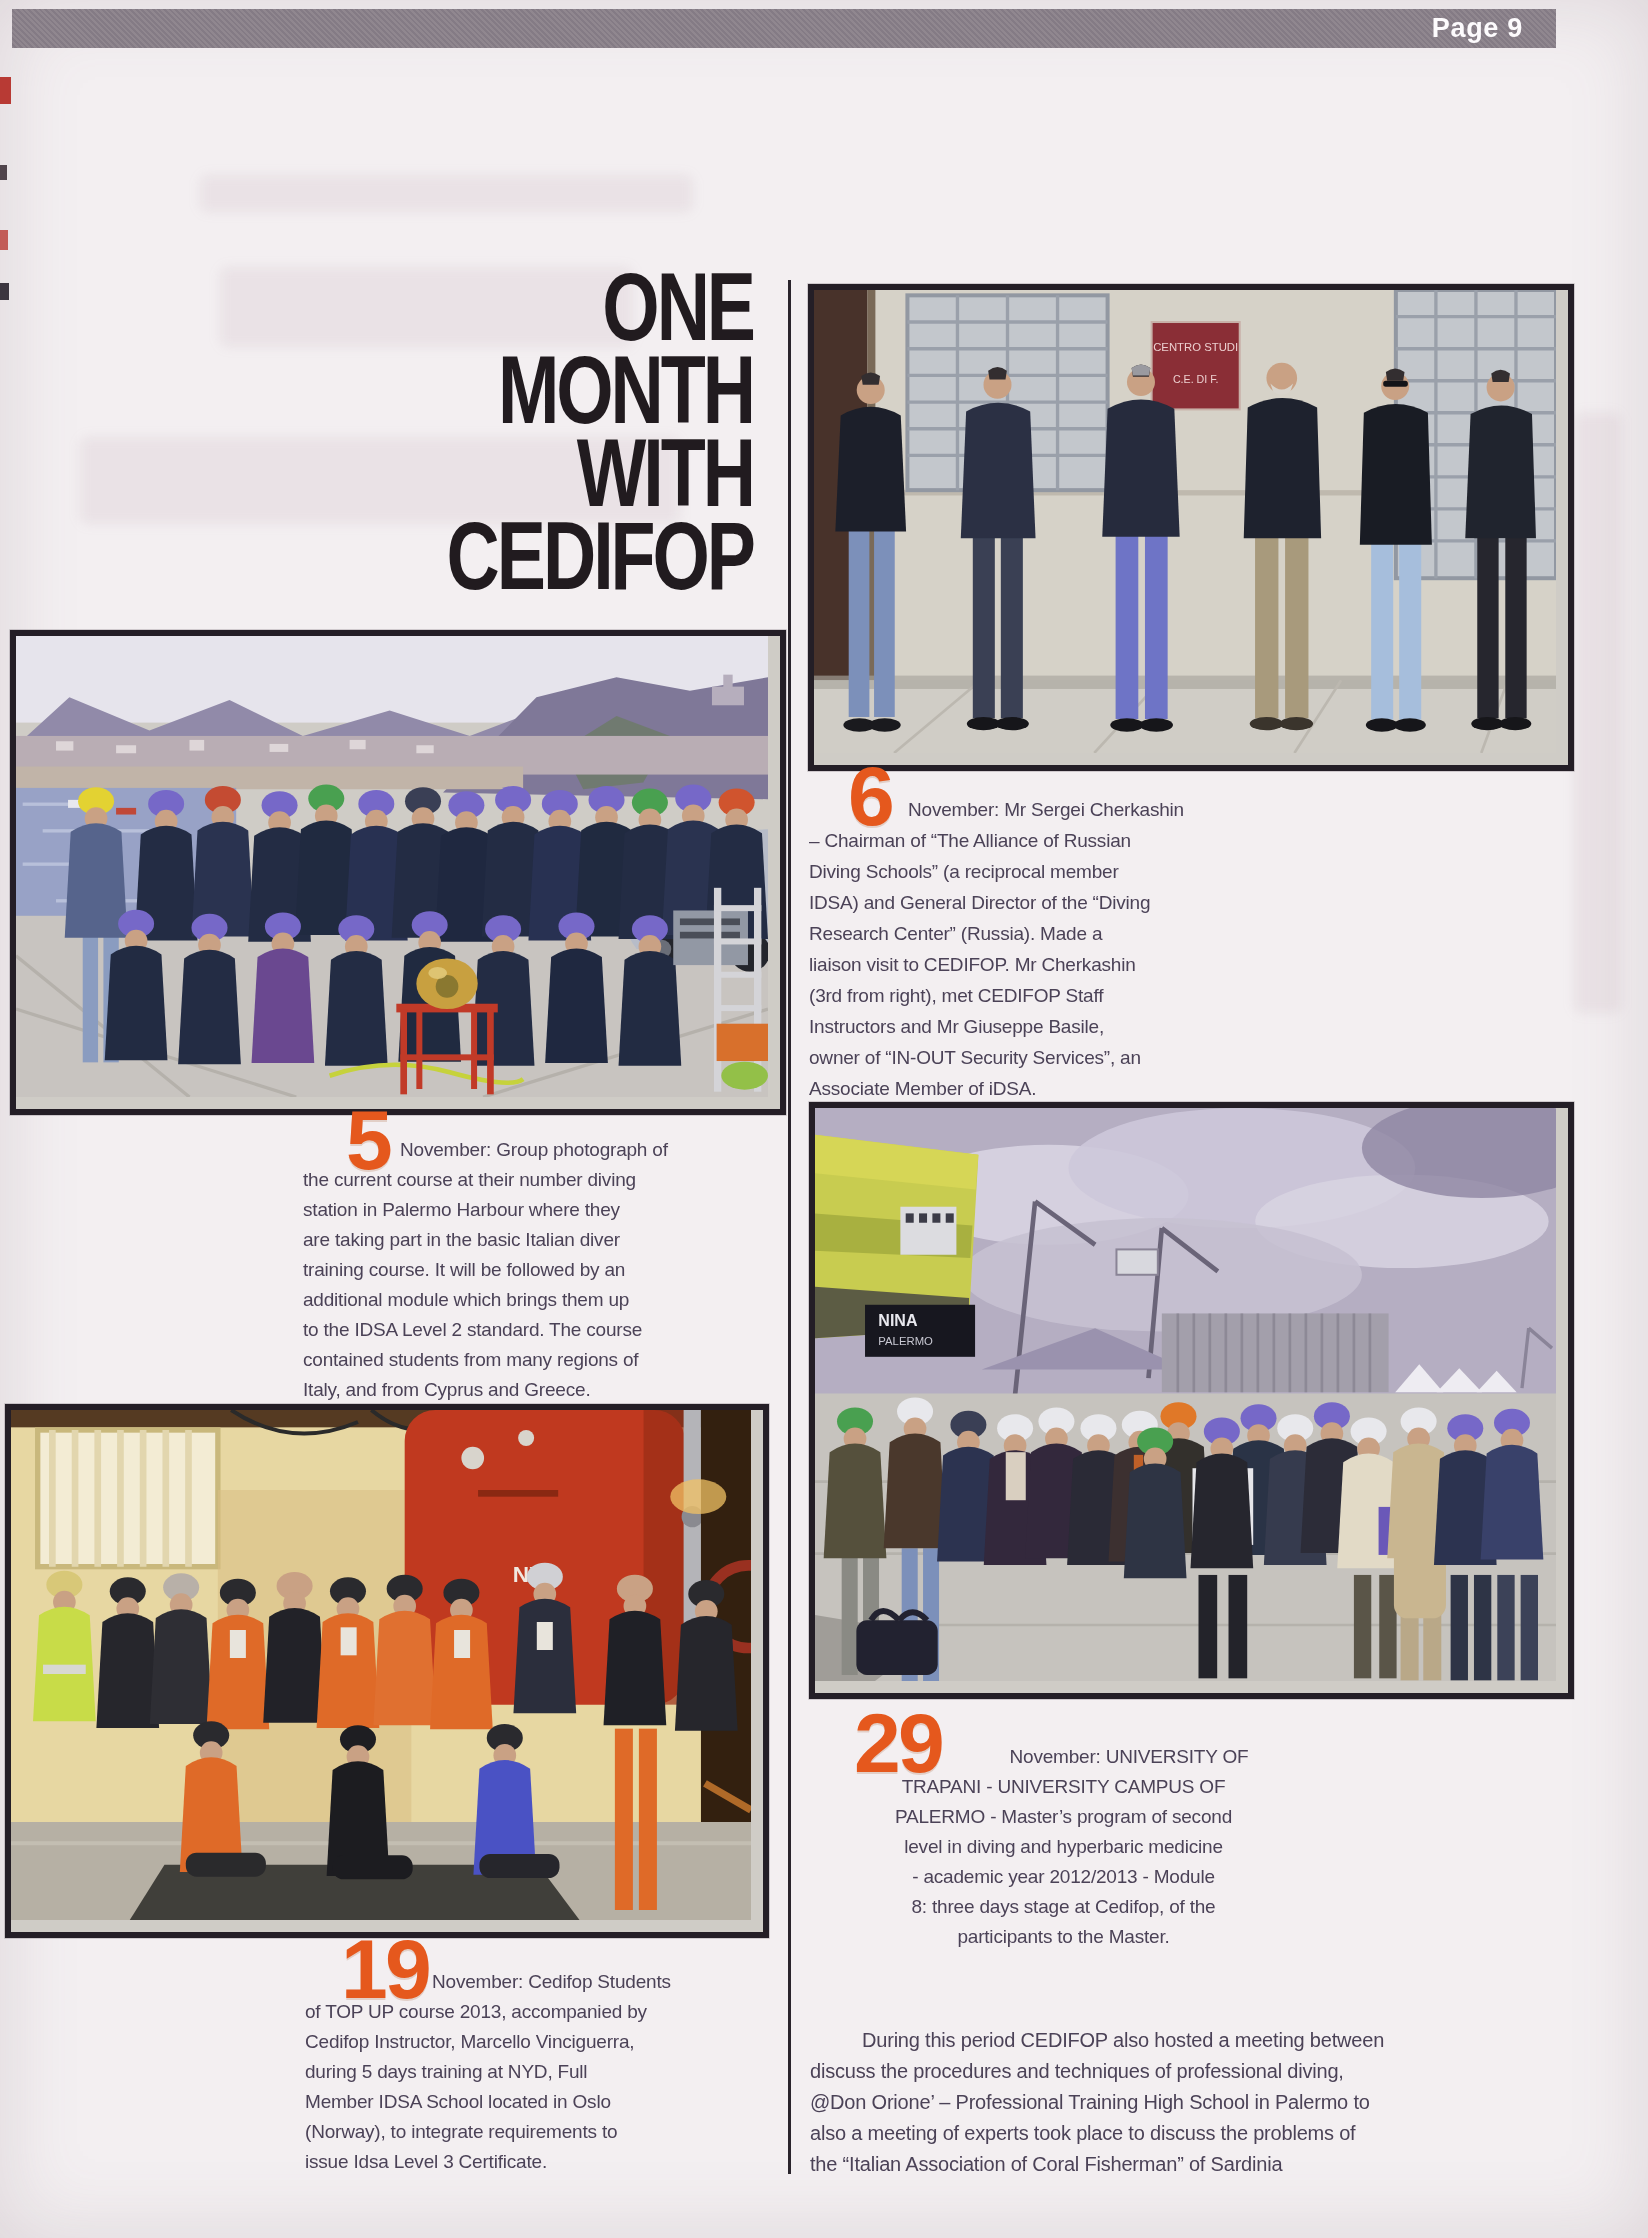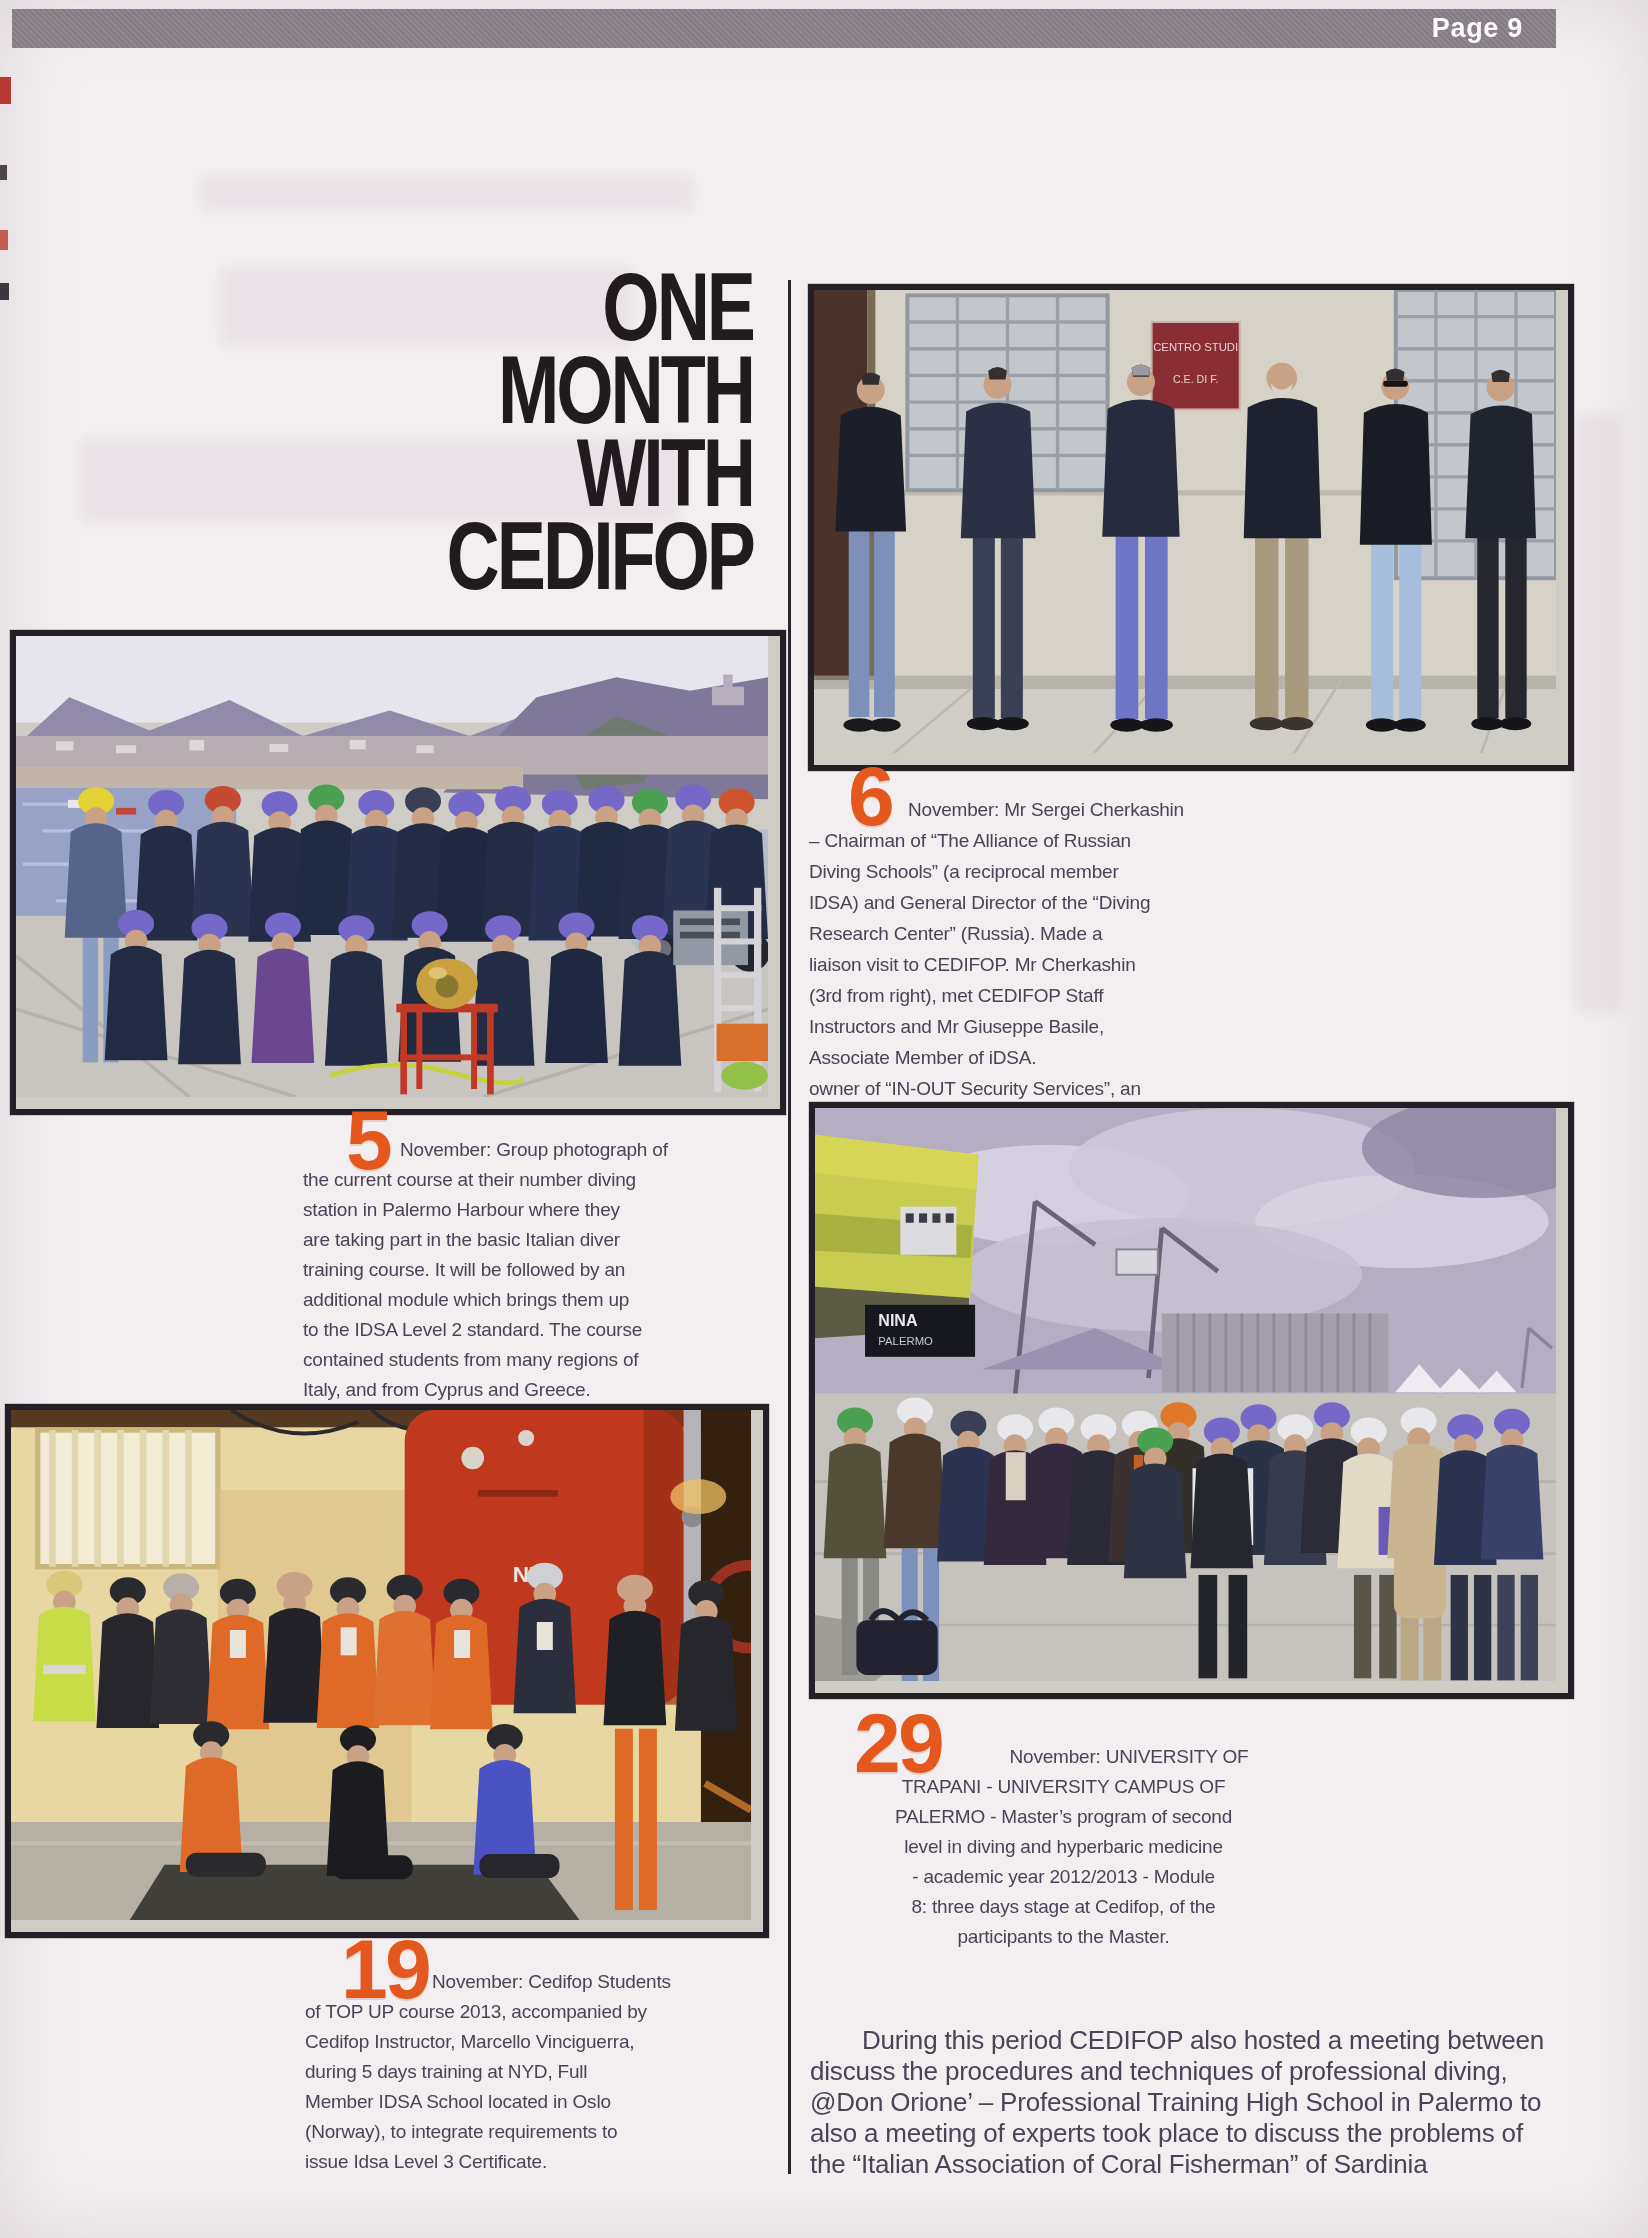--- a/index.html
+++ b/index.html
@@ -26,21 +26,21 @@
   
   .bignum{position:absolute;color:#e5581d;font-weight:bold;font-size:84px;line-height:61px;
      letter-spacing:-2.7px;text-shadow:0 2px 0 rgba(150,60,10,.18);}
   .cap{position:absolute;color:#4b4257;font-size:19px;letter-spacing:-0.2px;}
   .cap .ln{height:30px;line-height:30px;white-space:nowrap;}
   .cap6 .ln, .closing .ln{height:31px;line-height:31px;}
   .cap .ln.first{padding-left:99px;}
   .cap19 .ln.first{padding-left:127px;}
   .cap29 .ln.first{padding-left:131px;}
   .cap5 .ln.first{padding-left:97px;}
-  .closing{position:absolute;color:#4b4257;font-size:26px;letter-spacing:-0.2px;}
+  .closing{position:absolute;color:#4b4257;font-size:20px;letter-spacing:-0.2px;}
   .closing .first{padding-left:52px;}
 </style>
 </head>
 <body>
 
 <div id="page">
 
   <div class="pagebar">
     <span>Page 9</span>
   </div>
@@ -153,22 +153,22 @@
   <div class="bignum" style="left:848px;top:766px;">6</div>
   <div class="cap cap6" style="left:809px;top:794px;width:507px;">
     <div class="ln first">November: Mr Sergei Cherkashin</div>
     <div class="ln">– Chairman of “The Alliance of Russian</div>
     <div class="ln">Diving Schools” (a reciprocal member</div>
     <div class="ln">IDSA) and General Director of the “Diving</div>
     <div class="ln">Research Center” (Russia).  Made a</div>
     <div class="ln">liaison visit to CEDIFOP.  Mr Cherkashin</div>
     <div class="ln">(3rd from right), met CEDIFOP Staff</div>
     <div class="ln">Instructors and Mr Giuseppe Basile,</div>
+    <div class="ln">owner of “IN-OUT Security Services”, an</div>
     <div class="ln">Associate Member of iDSA.</div>
-    <div class="ln">owner of “IN-OUT Security Services”, an</div>
   </div>
 
   <div class="photo" style="left:10px;top:630px;width:764px;height:473px;">
     <svg width="752" height="461" viewBox="0 0 1127 692" preserveAspectRatio="none">
       <defs>
         <g id="prs">
           <ellipse cx="0" cy="0" rx="27" ry="21" fill="var(--h,#7668c8)"></ellipse>
           <circle cx="0" cy="26" r="17" fill="var(--f,#c9a184)"></circle>
           <path d="M-38,46 Q0,20 38,46 L47,205 H-47 Z" fill="var(--c,#252e48)"></path>
         </g>

